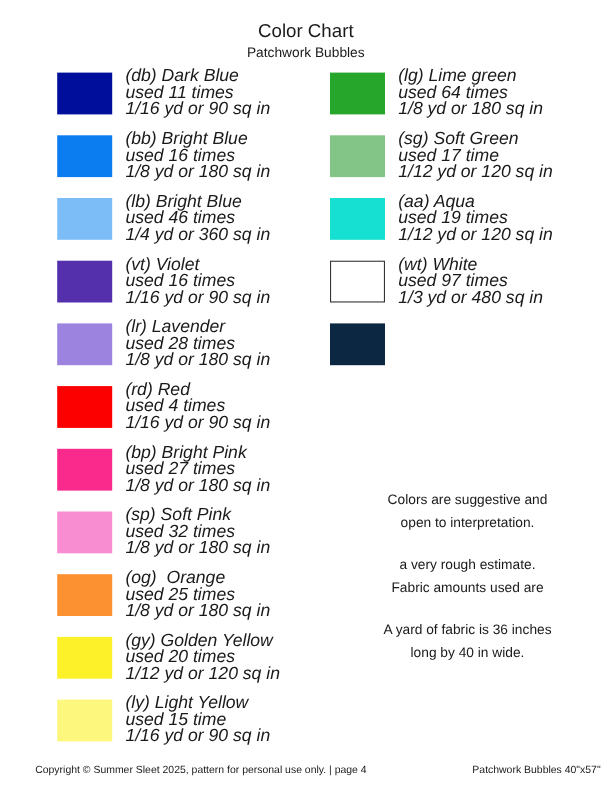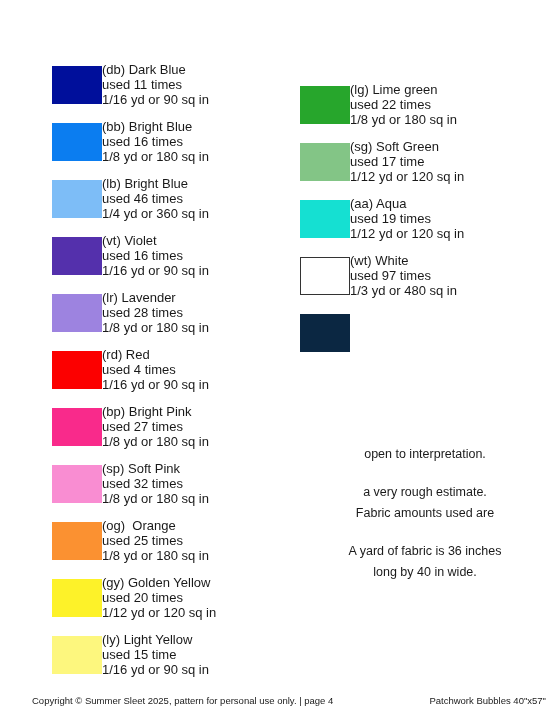--- a/index.html
+++ b/index.html
@@ -41,21 +41,21 @@
     position: absolute;
     top: 62px;
     left: 0;
     width: 556px;
   }
   .col {
     position: absolute;
     top: 0;
   }
   .col-left  { left: 52px;  width: 240px; }
-  .col-right { left: 300px; width: 250px; margin-top: 20px; }
+  .col-right { left: 300px; width: 250px; }
 
   .entry {
     display: flex;
     align-items: flex-start;
     height: 57px;
   }
   .swatch {
     width: 50px;
     height: 38px;
     flex: 0 0 50px;
@@ -71,23 +71,25 @@
       radial-gradient(circle at 22% 22%, #e8e84a 0 6px, transparent 7px),
       radial-gradient(circle at 52% 55%, #c8e24a 0 7px, transparent 8px),
       radial-gradient(circle at 78% 18%, #f0e560 0 5px, transparent 6px),
       radial-gradient(circle at 12% 70%, #7ad8c0 0 6px, transparent 7px),
       radial-gradient(circle at 88% 72%, #3fb9c9 0 7px, transparent 8px),
       linear-gradient(118deg,
         #6a2fa0 0%, #8e33b4 14%, #d94a96 24%, #e85fa0 30%,
         #5b49c0 40%, #2f8fbf 54%, #27b6a8 68%, #4fc6b2 80%, #2f9fc0 100%);
   }
   .info {
+    padding-left: 12px;
     padding-top: 0px;
-    font-size: 13px;
+    font-size: 16px;
     line-height: 15.2px;
+    font-style: italic;
   }
   .info .name { white-space: pre; }
   .info .used { }
   .info .amount { }
 
   .notes {
     position: absolute;
     left: 300px;
     top: 444px;
     width: 250px;
@@ -118,20 +120,24 @@
     top: 0;
     font-size: 9.5px;
     line-height: 13px;
   }
 </style>
 </head>
 <body>
 
 <div class="page">
 
+  <div class="title-block">
+    <h1 class="chart-title">Color Chart</h1>
+    <div class="chart-subtitle">Patchwork Bubbles</div>
+  </div>
 
   <div class="columns">
     <div class="col col-left" id="col-left">
         <div class="entry">
           <div class="swatch" style="background-color: rgb(0, 15, 155);"></div>
           <div class="info">
             <div class="name">(db) Dark Blue</div>
             <div class="used">used 11 times</div>
             <div class="amount">1/16 yd or 90 sq in</div>
           </div>
@@ -215,21 +221,21 @@
             <div class="used">used 15 time</div>
             <div class="amount">1/16 yd or 90 sq in</div>
           </div>
         </div>
       </div>
     <div class="col col-right" id="col-right">
         <div class="entry">
           <div class="swatch" style="background-color: rgb(39, 166, 44);"></div>
           <div class="info">
             <div class="name">(lg) Lime green</div>
-            <div class="used">used 22 times</div>
+            <div class="used">used 64 times</div>
             <div class="amount">1/8 yd or 180 sq in</div>
           </div>
         </div>
         <div class="entry">
           <div class="swatch" style="background-color: rgb(131, 197, 134);"></div>
           <div class="info">
             <div class="name">(sg) Soft Green</div>
             <div class="used">used 17 time</div>
             <div class="amount">1/12 yd or 120 sq in</div>
           </div>
@@ -251,20 +257,21 @@
           </div>
         </div>
         <div class="entry">
           <div class="swatch" style="background-color: rgb(11, 39, 66);"></div>
         </div>
       </div>
   </div>
 
   <div class="notes" id="notes-block">
       <div class="note-para">
+        <div>Colors are suggestive and</div>
         <div>open to interpretation.</div>
       </div>
       <div class="note-para">
         <div>a very rough estimate.</div>
         <div>Fabric amounts used are</div>
       </div>
       <div class="note-para">
         <div>A yard of fabric is 36 inches</div>
         <div>long by 40 in wide.</div>
       </div>

